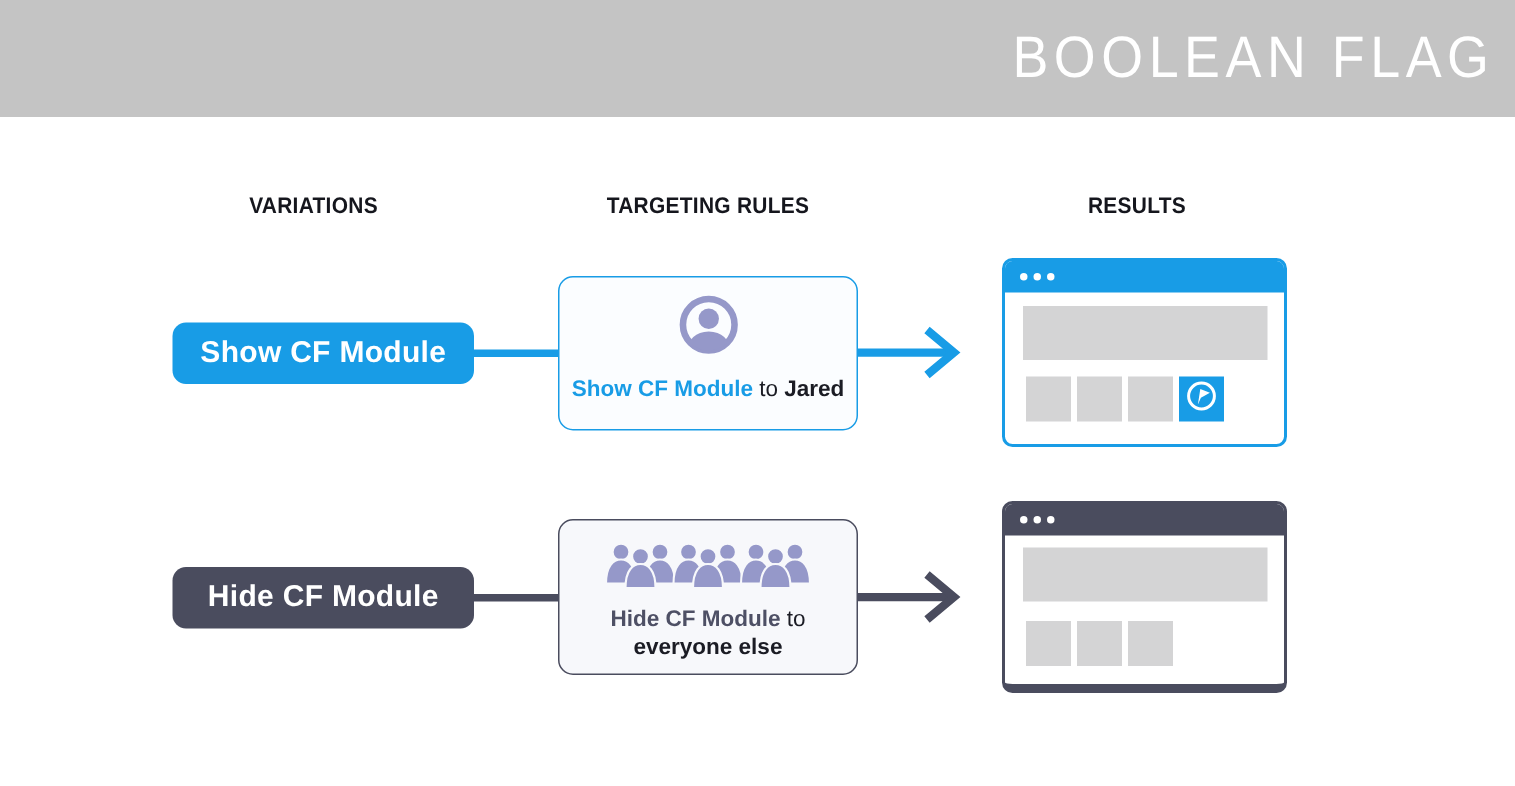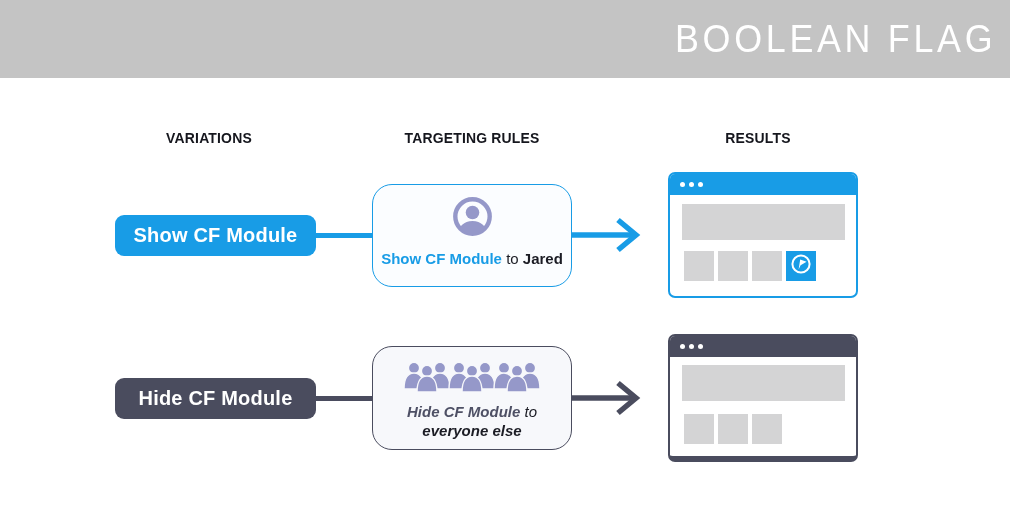--- a/index.html
+++ b/index.html
@@ -59,34 +59,34 @@
 
   
   .connector { position: absolute; left: 314px; width: 59px; height: 5px; }
   .connector-blue { top: 233px; background: var(--blue); }
   .connector-dark { top: 396px; background: var(--dark); }
 
   
   .rule-card {
     position: absolute; left: 372px;
     width: 200px; height: 103px;
-    border-radius: 20px;
+    border-radius: 10px;
     display: flex; flex-direction: column; align-items: center;
   }
   .rule-card-show { top: 184px; background: var(--card_bg_blue); border: 1.5px solid var(--blue); }
   .rule-card-hide { top: 346px; height: 104px; background: var(--card_bg_dark); border: 1.5px solid var(--dark); }
   .rule-text { font-size: 15px; line-height: 19px; text-align: center; color: var(--text_dark); }
   .rule-text span { white-space: pre; }
   .rule-prefix-blue { color: var(--blue); font-weight: 700; }
   .rule-prefix-dark { color: #4e5065; font-weight: 700; }
   .rule-target { font-weight: 700; }
   .avatar-wrap { margin-top: 9px; }
   .crowd-wrap { margin-top: 13px; }
   .rule-card-show .rule-text { margin-top: 5px; }
-  .rule-card-hide .rule-text { margin-top: 3px; font-style: italic; }
+  .rule-card-hide .rule-text { margin-top: 3px; }
 
   
   .arrow { position: absolute; left: 571px; }
   .arrow-blue { top: 215px; }
   .arrow-dark { top: 378px; }
 
   
   .browser {
     position: absolute; left: 668px;
     width: 190px;

